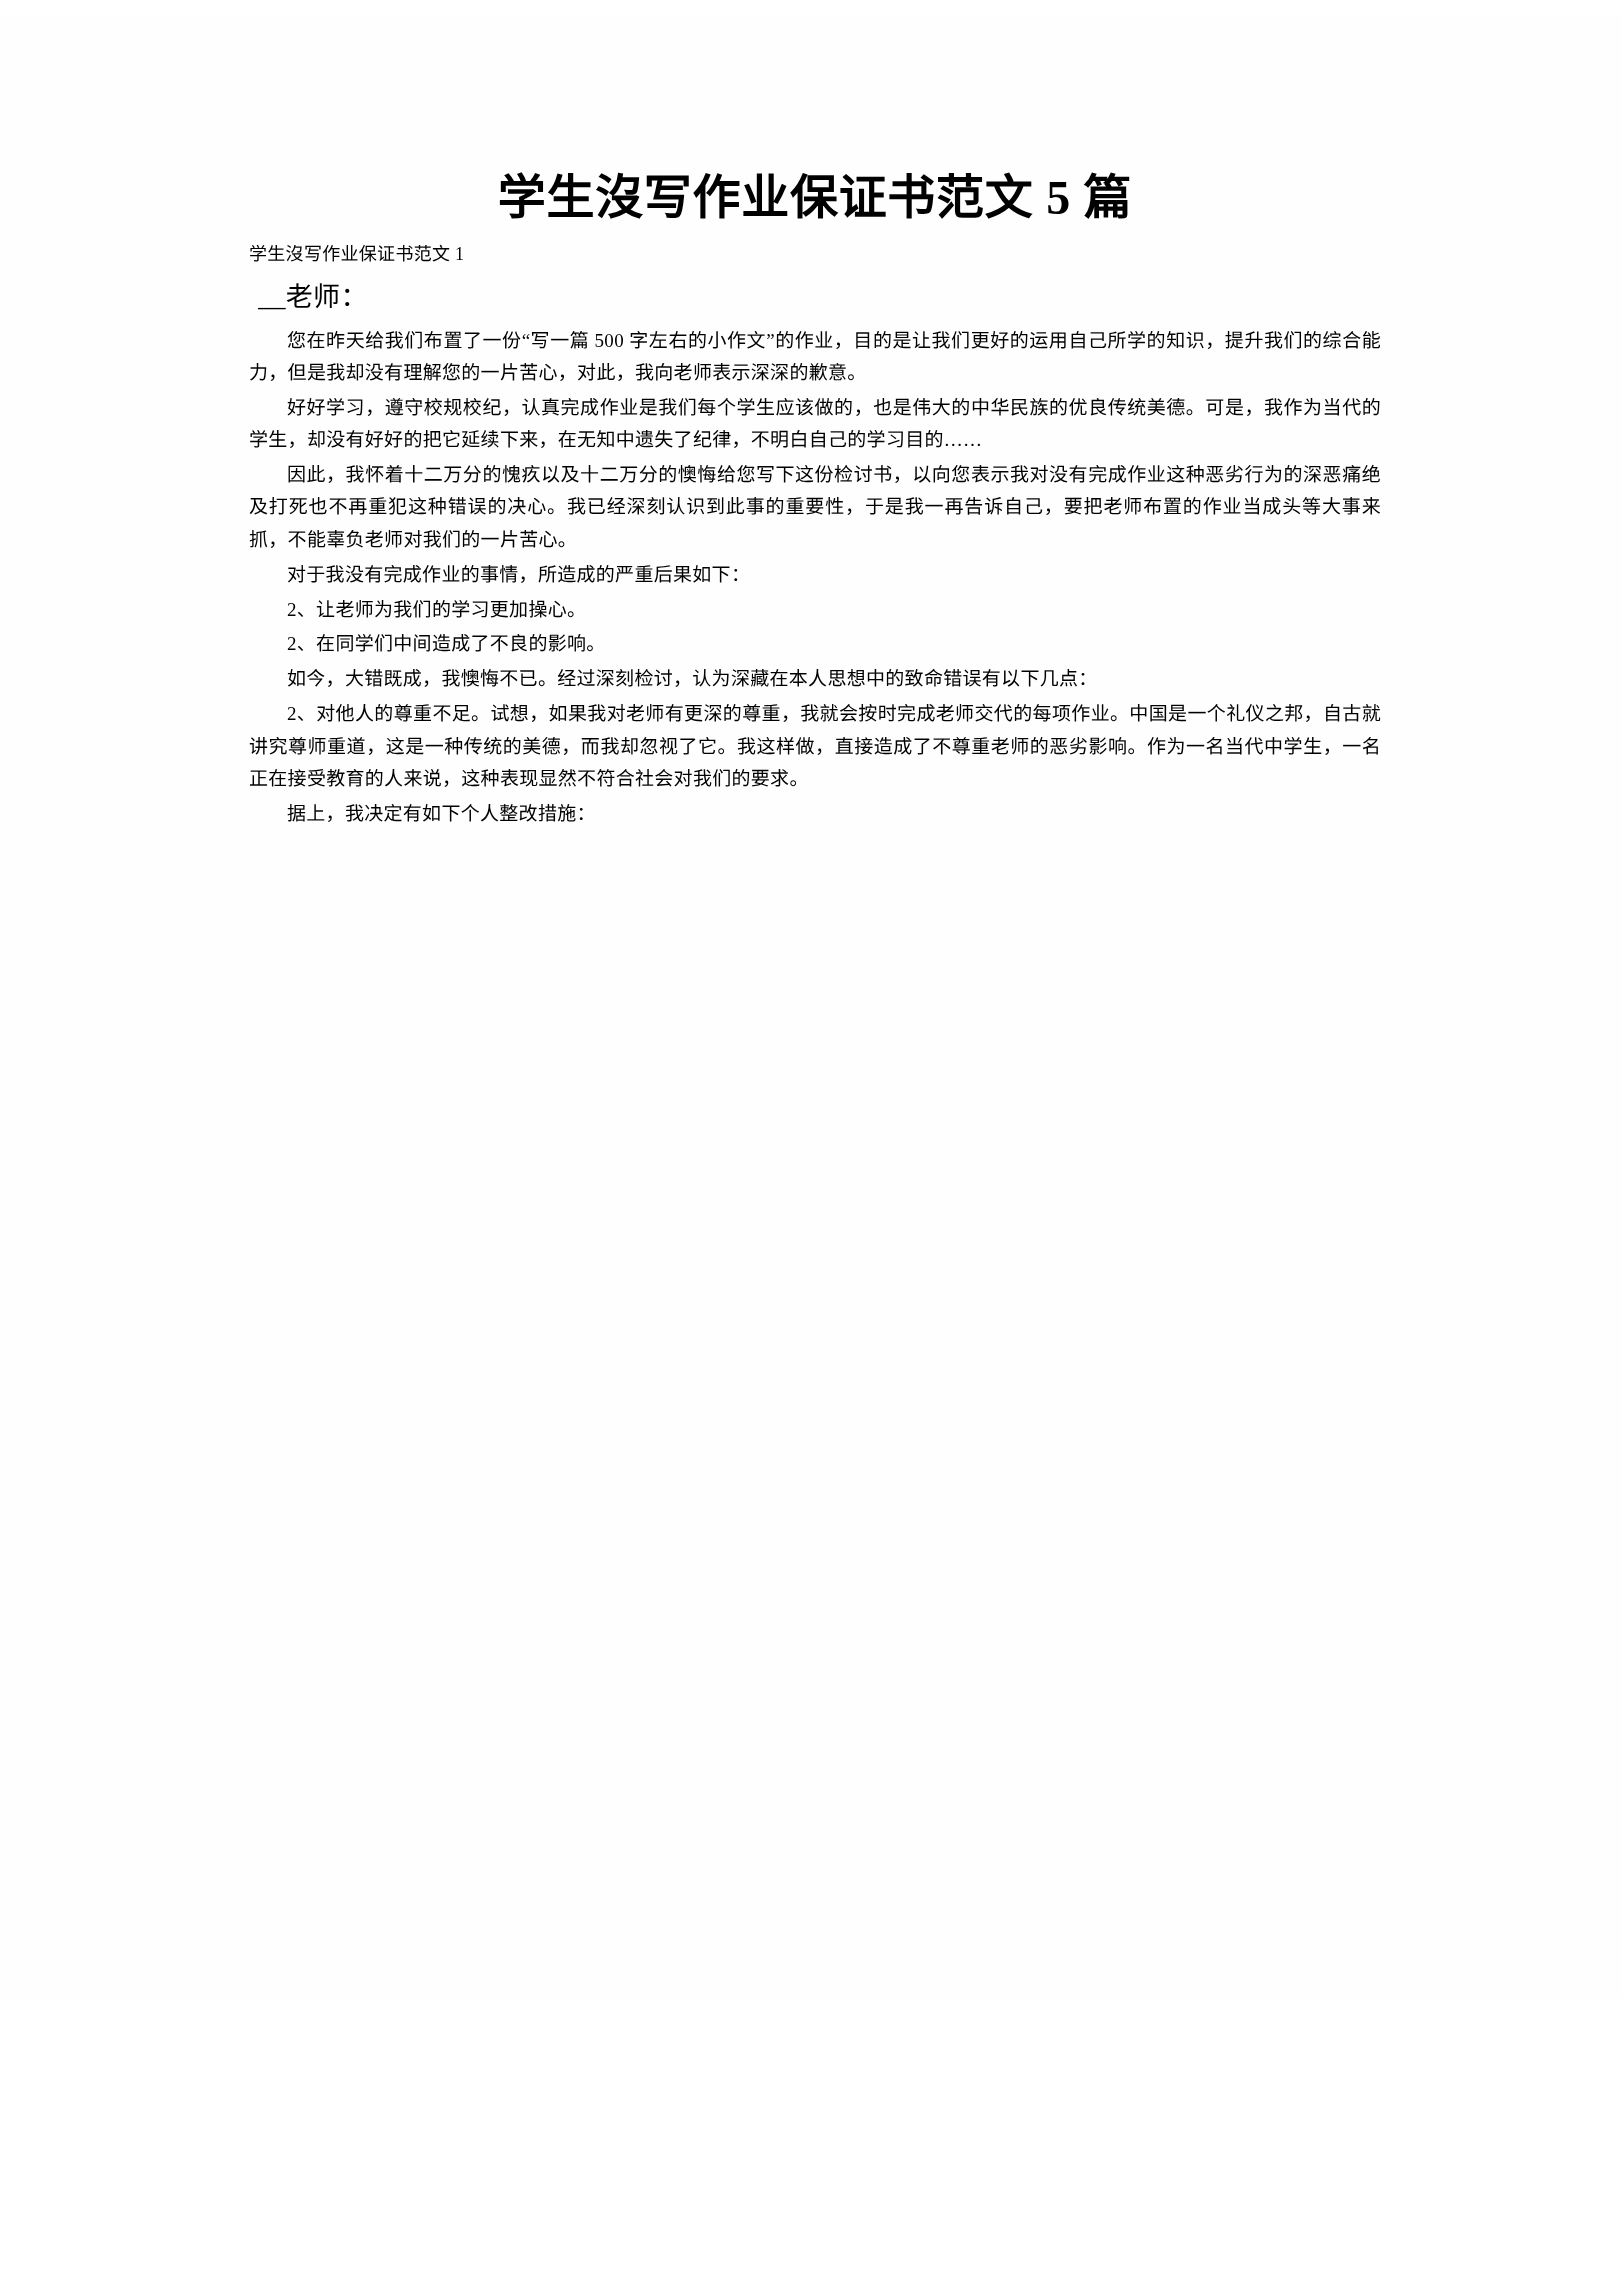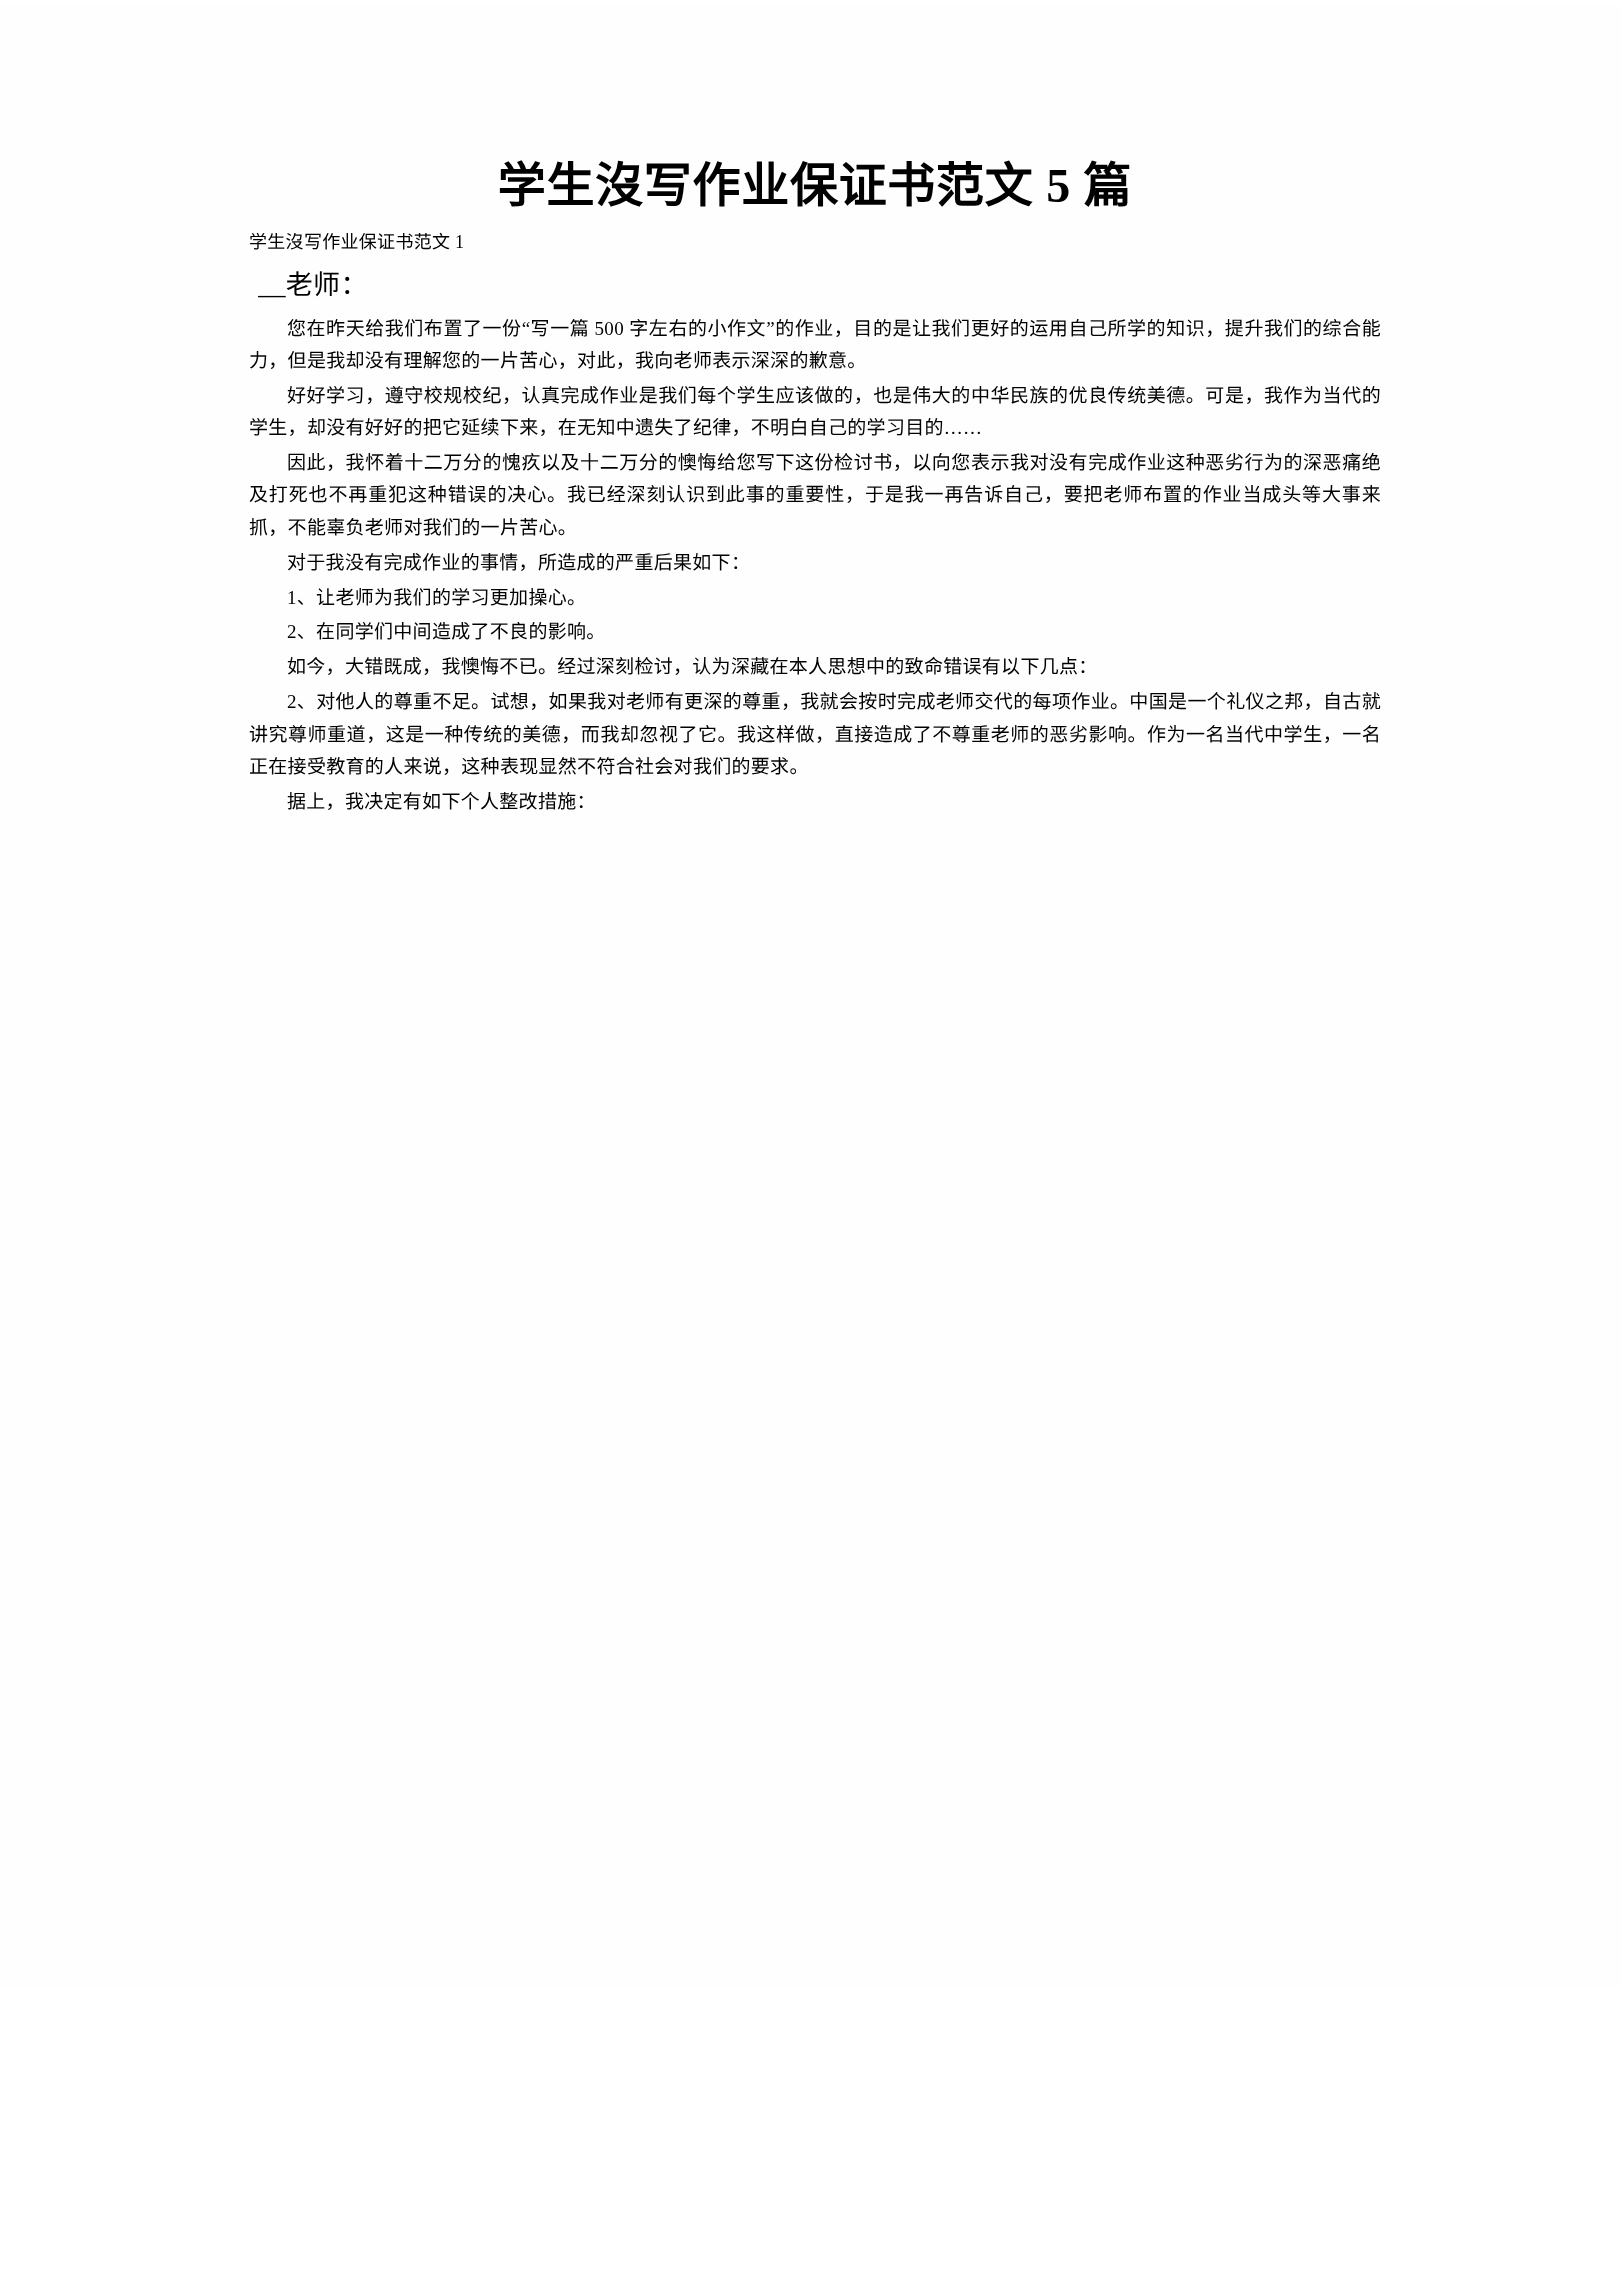--- a/index.html
+++ b/index.html
@@ -6,21 +6,21 @@
   html, body {
     margin: 0;
     padding: 0;
     background: #ffffff;
   }
   .page {
     position: relative;
     width: 1623px;
     height: 1983px;
     background: #fefefe;
-    margin: 4px auto;
+    margin: 16px auto;
     overflow: hidden;
     box-sizing: border-box;
     font-family: "Liberation Serif", "DejaVu Serif", serif;
     color: #000000;
   }
   .content {
     position: absolute;
     left: 249px;
     top: 151px;
     width: 1132px;
@@ -76,21 +76,21 @@
     <p class="salutation">__老师：</p>
 
     <p class="para">您在昨天给我们布置了一份“写一篇 500 字左右的小作文”的作业，目的是让我们更好的运用自己所学的知识，提升我们的综合能力，但是我却没有理解您的一片苦心，对此，我向老师表示深深的歉意。</p>
 
     <p class="para">好好学习，遵守校规校纪，认真完成作业是我们每个学生应该做的，也是伟大的中华民族的优良传统美德。可是，我作为当代的学生，却没有好好的把它延续下来，在无知中遗失了纪律，不明白自己的学习目的……</p>
 
     <p class="para">因此，我怀着十二万分的愧疚以及十二万分的懊悔给您写下这份检讨书，以向您表示我对没有完成作业这种恶劣行为的深恶痛绝及打死也不再重犯这种错误的决心。我已经深刻认识到此事的重要性，于是我一再告诉自己，要把老师布置的作业当成头等大事来抓，不能辜负老师对我们的一片苦心。</p>
 
     <p class="para">对于我没有完成作业的事情，所造成的严重后果如下：</p>
 
-    <p class="para">1、让老师为我们的学习更加操心。</p>
+    <p class="para">2、让老师为我们的学习更加操心。</p>
 
     <p class="para">2、在同学们中间造成了不良的影响。</p>
 
 
     <p class="para">如今，大错既成，我懊悔不已。经过深刻检讨，认为深藏在本人思想中的致命错误有以下几点：</p>
 
 
     <p class="para">2、对他人的尊重不足。试想，如果我对老师有更深的尊重，我就会按时完成老师交代的每项作业。中国是一个礼仪之邦，自古就讲究尊师重道，这是一种传统的美德，而我却忽视了它。我这样做，直接造成了不尊重老师的恶劣影响。作为一名当代中学生，一名正在接受教育的人来说，这种表现显然不符合社会对我们的要求。</p>
 
     <p class="para">据上，我决定有如下个人整改措施：</p>

